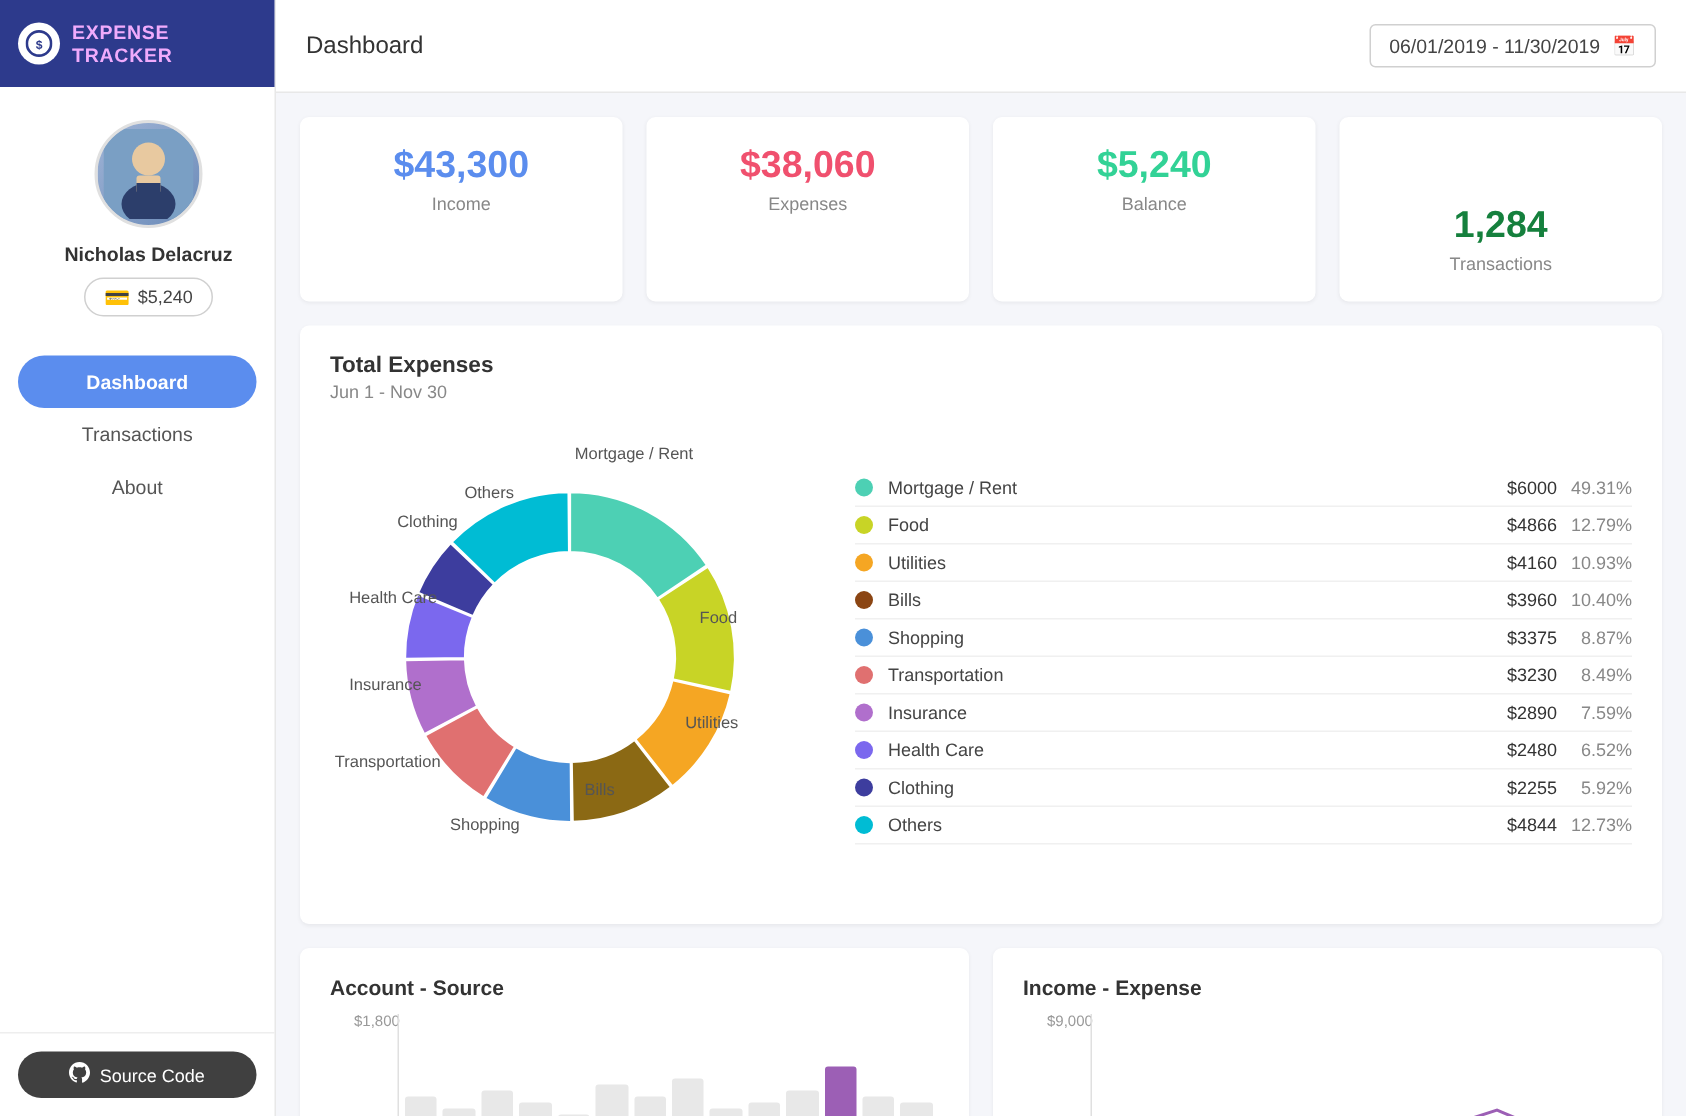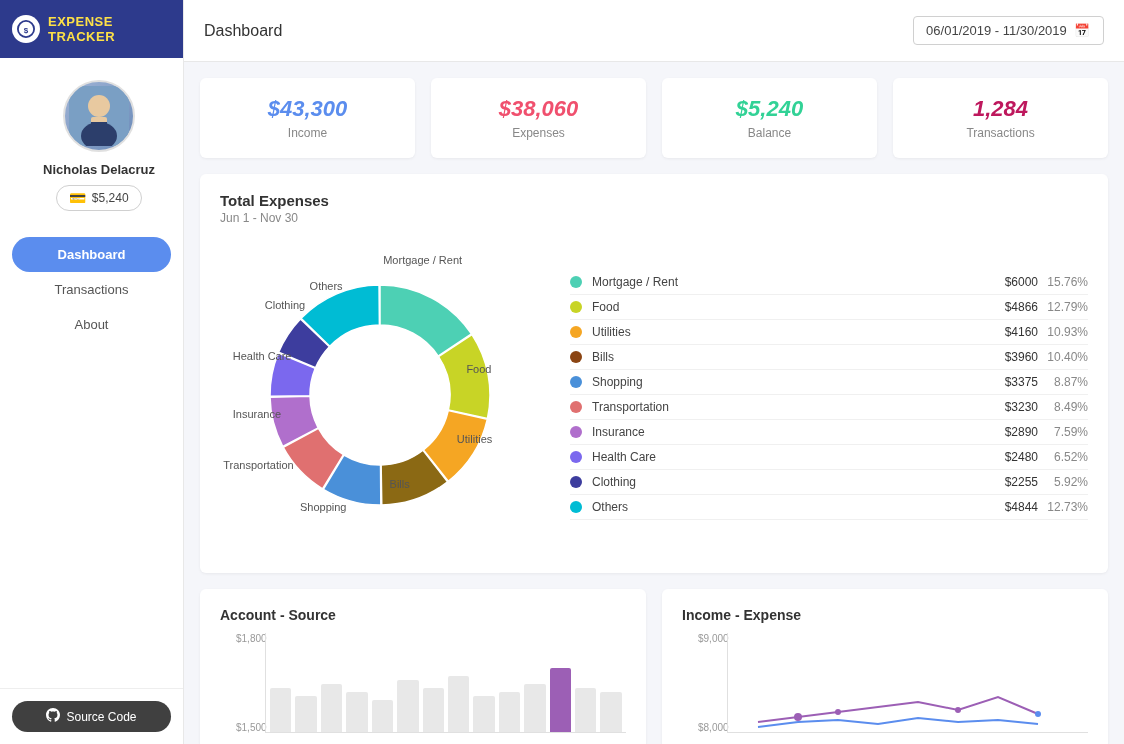--- a/index.html
+++ b/index.html
@@ -26,21 +26,21 @@
     }
     #sidebar-logo {
       width: 28px; height: 28px;
       background: #fff;
       border-radius: 50%;
       display: flex; align-items: center; justify-content: center;
       flex-shrink: 0;
     }
     #sidebar-logo svg { width: 18px; height: 18px; }
     #sidebar-title {
-      color: #fde047;
+      color: #f0abfc;
       font-size: 13px;
       font-weight: 700;
       letter-spacing: 0.5px;
     }
     #avatar-section {
       display: flex;
       flex-direction: column;
       align-items: center;
       padding: 22px 0 16px;
       width: 100%;
@@ -150,25 +150,25 @@
     
     #stats-row { display: flex; gap: 16px; }
     .stat-card {
       flex: 1;
       background: #fff;
       border-radius: 6px;
       padding: 18px 20px;
       text-align: center;
       box-shadow: 0 1px 3px rgba(0,0,0,0.06);
     }
-    .stat-value { font-size: 22px; font-weight: 700; font-style: italic; }
+    .stat-value { font-size: 25px; font-weight: 700; }
     .stat-value.income { color: #5b8dee; }
     .stat-value.expenses { color: #f0506e; }
     .stat-value.balance { color: #32d296; }
-    .stat-value.transactions { color: #be185d; }
+    .stat-value.transactions { color: #15803d; margin-top: 40px; }
     .stat-label { font-size: 12px; color: #888; margin-top: 4px; }
 
     
     #expenses-panel {
       background: #fff;
       border-radius: 6px;
       padding: 18px 20px;
       box-shadow: 0 1px 3px rgba(0,0,0,0.06);
     }
     #expenses-panel h2 { font-size: 15px; font-weight: 600; color: #333; }
@@ -344,21 +344,21 @@
             <div class="donut-label" style="top:36%;left:4%">Health Care</div>
             <div class="donut-label" style="top:20%;left:14%">Clothing</div>
           </div>
         </div>
 
         <div id="legend">
           <div class="legend-row">
             <div class="legend-dot" style="background:#4dd0b4"></div>
             <div class="legend-name">Mortgage / Rent</div>
             <div class="legend-amount">$6000</div>
-            <div class="legend-pct">15.76%</div>
+            <div class="legend-pct">49.31%</div>
           </div>
           <div class="legend-row">
             <div class="legend-dot" style="background:#c8d426"></div>
             <div class="legend-name">Food</div>
             <div class="legend-amount">$4866</div>
             <div class="legend-pct">12.79%</div>
           </div>
           <div class="legend-row">
             <div class="legend-dot" style="background:#f5a623"></div>
             <div class="legend-name">Utilities</div>

